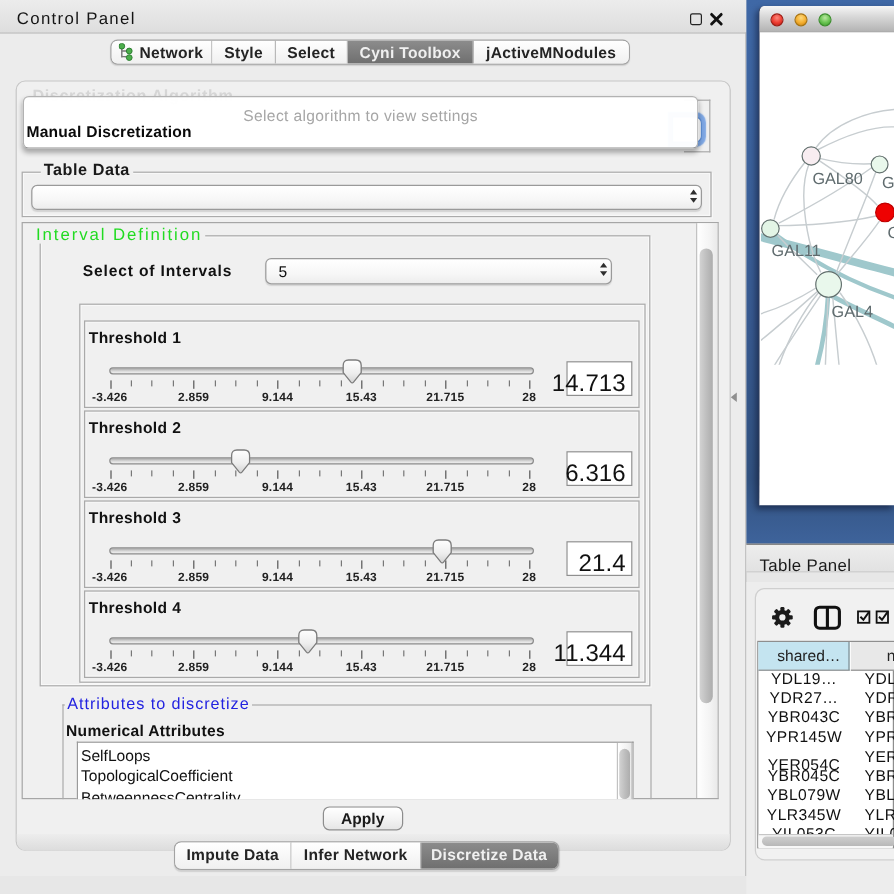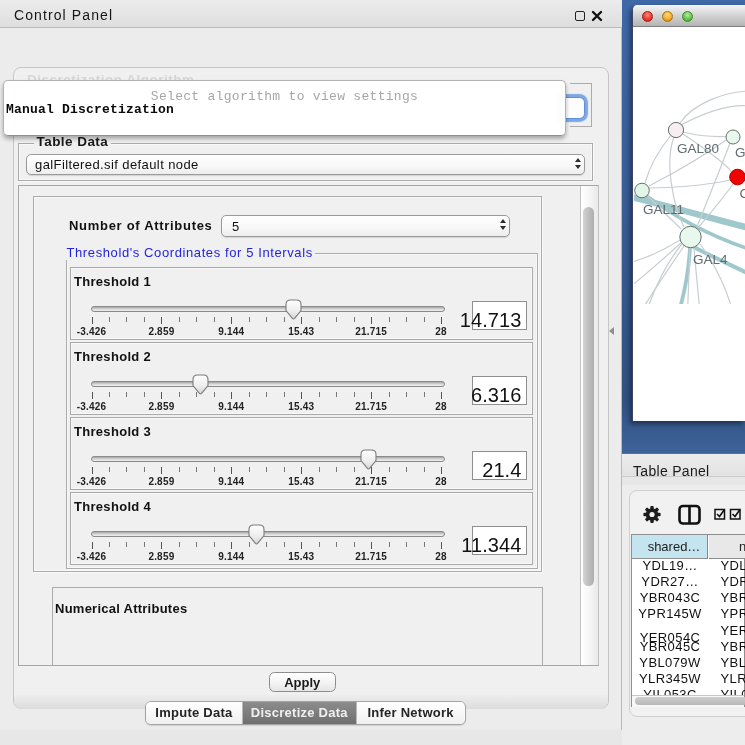--- a/index.html
+++ b/index.html
@@ -34,21 +34,21 @@
 .thp .track { position:absolute; left:20px; top:38px; width:354px; height:5.5px; border:1px solid #8A8A8A; border-radius:3px; background:linear-gradient(#A6A6A6,#D9D9D9 55%,#F0F0F0); }
 .thp .vbox { position:absolute; left:400.5px; top:33px; width:55.5px; height:29px; background:#FFF; border:1px solid #8F8F8F; }
 .thp .vbox span { position:absolute; right:4.5px; top:7px; font-size:20px; color:#111; letter-spacing:0.1px; }
 .tick { position:absolute; width:1px; background:#555; }
 .tlabel { position:absolute; top:58px; width:60px; text-align:center; font-size:10px; font-weight:700; color:#222; letter-spacing:0.2px; }
 .thumb { position:absolute; top:31px; width:17px; height:21px; }
 
 .vsb-track { position:absolute; background:linear-gradient(90deg,#FFFFFF,#F4F4F4 60%,#E9E9E9); border-left:1px solid #C2C2C2; border-right:1px solid #C2C2C2; }
 .vsb-thumb { position:absolute; border-radius:5.5px; background:linear-gradient(90deg,#D3D3D3,#BDBDBD 55%,#ADADAD); }
 
-#popup { left:3px; top:80px; width:563px; height:56px; background:rgba(255,255,255,0.97); border:1px solid #B2B2B2; border-bottom-color:#8F8F8F; border-radius:5px; box-shadow:0 3px 4px rgba(0,0,0,0.3); z-index:40;font-family:Liberation Mono, monospace; }
+#popup { left:19px; top:80px; width:563px; height:44px; background:rgba(255,255,255,0.97); border:1px solid #B2B2B2; border-bottom-color:#8F8F8F; border-radius:5px; box-shadow:0 3px 4px rgba(0,0,0,0.3); z-index:40; }
 #popup .p1 { position:absolute; left:0; right:0; top:8px; text-align:center; font-size:13px; color:#A6A6A6; letter-spacing:0.3px; }
 #popup .p2 { position:absolute; left:2px; top:20.5px; font-size:13px; font-weight:700; color:#0A0A0A; letter-spacing:0.2px; }
 #popup .p3 { position:absolute; left:1px; top:35px; font-size:13px; color:#0A0A0A; letter-spacing:0.7px; }
 
 #bluebg { left:622px; top:0; width:123px; height:453px; background:linear-gradient(#3F68A6,#37598F 60%,#31517F 88%,#3E639B); }
 #netwin { left:632px; top:5px; width:113px; height:416px; background:#FFFFFF; border-left:1.5px solid #3A4663; border-radius:5px 0 0 0; box-shadow:-2px 3px 5px rgba(0,0,20,0.45); }
 #nettitle { position:absolute; left:0; top:0; width:113px; height:21.5px; background:linear-gradient(#F6F6F6,#D6D6D6 45%,#B4B4B4); border-bottom:1px solid #7F7F7F; border-radius:5px 0 0 0; }
 .tl { position:absolute; top:5.5px; width:11.5px; height:11.5px; border-radius:50%; }
 
 #tpbar { left:622px; top:453px; width:123px; height:24px; background:linear-gradient(#EDEDED,#E2E2E2); border-top:1px solid #6E6E6E; border-bottom:1px solid #CCCCCC; }
@@ -62,58 +62,77 @@
 
 <div class="abs" id="cpwin">
   <div class="abs" id="cptitle">
     <span class="t">Control Panel</span>
     <div class="abs floatico"></div>
     <svg class="abs" style="left:591px;top:10px" width="12" height="12" viewBox="0 0 12 12">
         <path d="M2 2 L10 10 M10 2 L2 10" stroke="#111" stroke-width="2.4" stroke-linecap="round"></path>
       </svg>
   </div>
 
+  <div class="abs segbar" id="toptabs">
+    <div class="seg" style="width:85px">
+      <svg width="12" height="15" viewBox="0 0 12 15" style="margin-right:5px">
+        <path d="M2.5 3 L2.5 12 M2.5 6.5 L8 6.5 M2.5 11 L8 11.5" stroke="#777" stroke-width="1.2" fill="none"></path>
+        <circle cx="2.5" cy="2.5" r="2.4" fill="#4CAE4C" stroke="#2E7D32" stroke-width="0.8"></circle>
+        <circle cx="8.7" cy="6.5" r="2.4" fill="#4CAE4C" stroke="#2E7D32" stroke-width="0.8"></circle>
+        <circle cx="8.7" cy="12" r="2.4" fill="#4CAE4C" stroke="#2E7D32" stroke-width="0.8"></circle>
+      </svg>
+      Network</div>
+    <div class="seg" style="width:53px">Style</div>
+    <div class="seg" style="width:60px">Select</div>
+    <div class="seg dark" style="width:106px">Cyni Toolbox</div>
+    <div class="seg" style="width:129px">jActiveMNodules</div>
+  </div>
 
   <div class="abs" id="cynipanel"></div>
 
   <div class="abs" style="left:27px;top:71.5px;font-size:13.5px;font-weight:600;color:#D6D6D6;z-index:5;letter-spacing:0.5px">Discretization Algorithm</div>
 
   <div class="abs" style="left:570px;top:82.5px;width:22px;height:44px;border-top:1px solid #ABABAB;border-right:1px solid #ABABAB;border-bottom:1px solid #ABABAB;z-index:6"></div>
   <div class="abs" style="left:560px;top:96.5px;width:25px;height:22px;background:#FDFDFD;border:1px solid #5E8FD6;border-radius:0 5.5px 5.5px 0;box-shadow:0 0 1px 3px rgba(96,148,224,0.8);z-index:7"></div>
 
   <div class="abs frame" style="left:17.5px;top:143px;width:575px;height:37.5px"></div>
   <div class="abs" style="left:33.5px;top:134px;font-size:13.5px;font-weight:600;color:#1A1A1A;background:#F0F0F0;padding:0 3px;z-index:3;letter-spacing:0.45px">Table Data</div>
   <div class="abs combo" style="left:26px;top:154px;width:558.5px;height:20.5px">
-    <span class="txt">galFiltered.sif default node</span>
     <div class="updn" style="left:546px;top:3px">
         <div class="u"></div>
         <div class="d"></div>
       </div>
   </div>
 
   <div class="abs" style="left:17.5px;top:184.5px;width:581px;height:481px;border:1px solid #A6A6A6;background:#F0F0F0"></div>
   <div class="abs vsb-track" style="left:579.5px;top:185.5px;width:19px;height:479px"></div>
   <div class="abs vsb-thumb" style="left:582.5px;top:207px;width:11px;height:379px"></div>
   <div id="scrollcontent" class="abs" style="left:0;top:0;width:622px;height:745px;pointer-events:none">
 
     <div class="abs frame" style="left:33px;top:195.5px;width:509px;height:376.5px"></div>
-    <div class="abs" style="left:69px;top:217.5px;font-size:13px;font-weight:700;color:#111;letter-spacing:0.7px">Number of Attributes</div>
+    <div class="abs ftitle" style="left:28px;top:186.5px;color:#21DB21;font-size:14px;letter-spacing:1.6px">Interval Definition</div>
+    <div class="abs" style="left:69px;top:217.5px;font-size:13px;font-weight:700;color:#111;letter-spacing:0.7px">Select of Intervals</div>
     <div class="abs combo" style="left:221px;top:214.5px;width:289px;height:22px">
       <span class="txt" style="left:10px">5</span>
       <div class="updn" style="left:276px;top:3.5px">
           <div class="u"></div>
           <div class="d"></div>
         </div>
     </div>
 
     <div class="abs frame" style="left:66px;top:252.5px;width:471.5px;height:316px"></div>
-    <div class="abs ftitle" style="left:64.5px;top:245px;color:#2323E0;letter-spacing:0.6px">Threshold's Coordinates for 5 Intervals</div>
 
     <div class="abs frame" style="left:52.3px;top:587px;width:491.2px;height:79px;border-bottom:none;box-shadow:none"></div>
+    <div class="abs ftitle" style="left:54px;top:578.5px;color:#2323E0;font-size:13.5px;letter-spacing:0.8px">Attributes to discretize</div>
     <div class="abs" style="left:55px;top:601px;font-size:13px;font-weight:700;color:#111;letter-spacing:0.25px">Numerical Attributes</div>
+    <div class="abs" style="left:63.5px;top:618px;width:464px;height:47.5px;background:#FFF;border:1px solid #9A9A9A;border-bottom:none;overflow:hidden">
+      <div style="position:absolute;left:3px;top:2px;font-size:13px;color:#111;line-height:17.3px">SelfLoops<br>TopologicalCoefficient<br>BetweennessCentrality</div>
+      <div class="vsb-track" style="right:0;top:0;width:12.5px;height:47px"></div>
+      <div class="vsb-thumb" style="right:1.5px;top:5px;width:9px;height:42px"></div>
+    </div>
   <div class="thp" style="top:267px">
         <div class="lbl">Threshold 1</div>
         <div class="track"></div>
         <div class="tick" style="left:20.5px;top:49px;height:7px"></div>
         <div class="tick" style="left:37.975px;top:49px;height:4.5px;background:#777"></div>
         <div class="tick" style="left:55.45px;top:49px;height:4.5px;background:#777"></div>
         <div class="tick" style="left:72.92500000000001px;top:49px;height:4.5px;background:#777"></div>
         <div class="tlabel" style="left:-9.5px">-3.426</div>
         <div class="tick" style="left:90.4px;top:49px;height:7px"></div>
         <div class="tick" style="left:107.875px;top:49px;height:4.5px;background:#777"></div>
@@ -283,22 +302,22 @@
           <span>11.344</span>
         </div>
       </div>
     </div>
 
   <div class="abs" style="left:269px;top:671.5px;width:66.5px;height:20px;background:linear-gradient(#FFFFFF,#F4F4F4 50%,#E6E6E6);border:1px solid #8D8D8D;border-radius:5.5px;text-align:center;font-size:13px;font-weight:600;color:#1A1A1A;line-height:19px">Apply</div>
   <div class="abs" style="left:13.5px;top:695px;width:594px;height:13.5px;background:linear-gradient(#EDEDED,#DCDCDC);border-radius:0 0 8px 8px"></div>
 
   <div class="abs segbar" id="bottabs">
     <div class="seg" style="width:97.5px">Impute Data</div>
+    <div class="seg" style="width:108.5px">Infer Network</div>
     <div class="seg dark" style="width:114.5px">Discretize Data</div>
-    <div class="seg" style="width:108.5px">Infer Network</div>
   </div>
 
   <div class="abs" id="popup">
     <div class="p1">Select algorithm to view settings</div>
     <div class="p2">Manual Discretization</div>
   </div>
 </div>
 <div class="abs" style="left:609px;top:327px;width:0;height:0;border-top:4px solid transparent;border-bottom:4px solid transparent;border-right:5px solid #8F8F8F"></div>
 
 <div class="abs" id="bluebg"></div>

